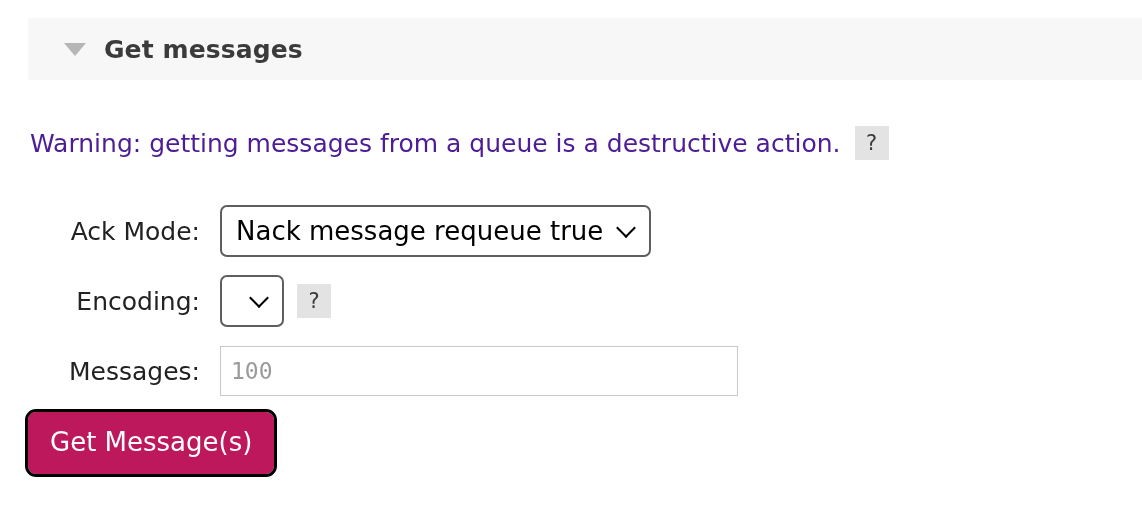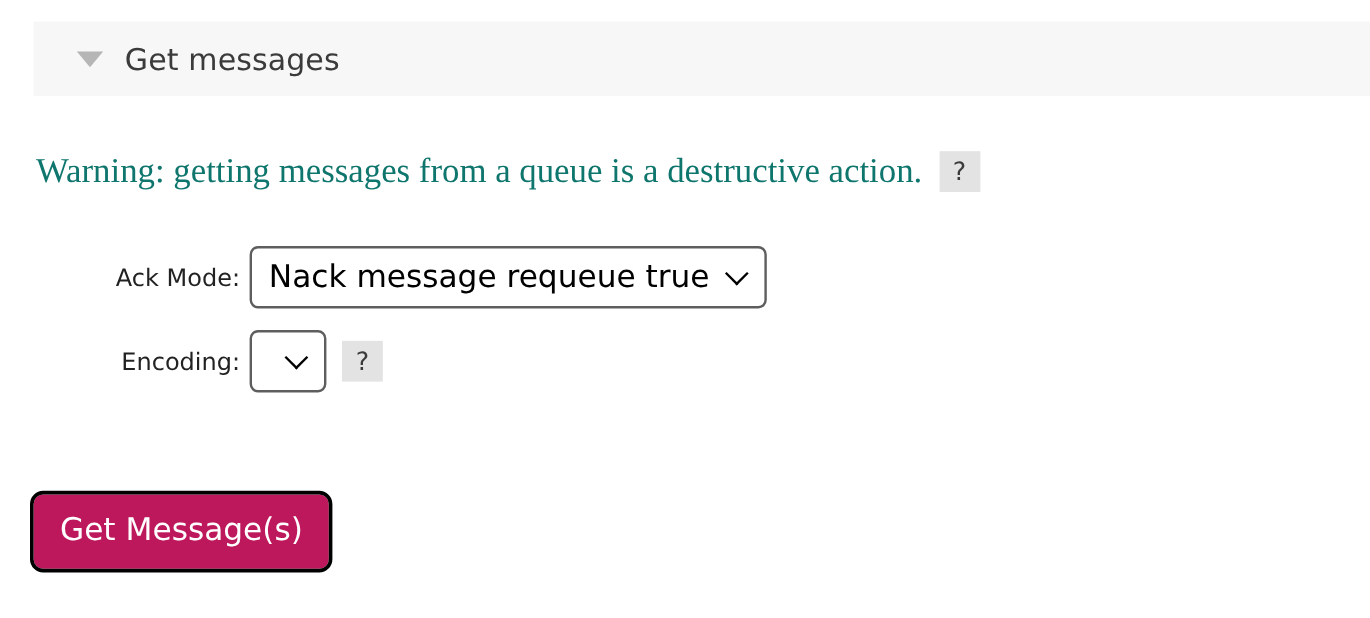--- a/index.html
+++ b/index.html
@@ -37,42 +37,41 @@
   }
   .tri-down {
     width: 0;
     height: 0;
     border-left: 11px solid transparent;
     border-right: 11px solid transparent;
     border-top: 13px solid #b6b6b6;
   }
   .section-title {
     font-size: 25px;
-    font-weight: normal;
+    font-weight: bold;
     color: #3b3b3b;
     letter-spacing: 0.1px;
     margin-left: 6px;
     white-space: nowrap;
   }
 
   
   .warning-row {
     position: absolute;
     left: 30px;
     top: 122px;
     display: flex;
     align-items: center;
     height: 42px;
   }
   .warning-text {
-    font-size: 29px;
-    color: #0f766e;
-    white-space: nowrap;
-    line-height: 1;
-    font-family: Liberation Serif, serif;
+    font-size: 25px;
+    color: #4c1d95;
+    white-space: nowrap;
+    line-height: 1;
   }
   .help-badge {
     display: inline-flex;
     align-items: center;
     justify-content: center;
     width: 34px;
     height: 34px;
     background: #e3e3e3;
     color: #3b3b3b;
     font-size: 21px;
@@ -90,29 +89,29 @@
     width: 1142px;
   }
   .form-row {
     display: flex;
     align-items: center;
     height: 70px;
   }
   .form-label {
     width: 200px;
     text-align: right;
-    font-size: 20px;
+    font-size: 25px;
     color: #222222;
     white-space: nowrap;
     padding-right: 0;
     box-sizing: border-box;
     padding-left: 12px;
   }
   .field-wrap {
-    margin-left: 8px;
+    margin-left: 20px;
     display: flex;
     align-items: center;
   }
 
   .select-box {
     position: relative;
     display: inline-flex;
     align-items: center;
     border: 2px solid #5e5e5e;
     border-radius: 7px;
@@ -221,18 +220,24 @@
   <div class="form-row">
     <span class="form-label">Encoding:</span>
     <span class="field-wrap">
       <span class="select-box">
         <span class="chevron"></span>
       </span>
       <span class="help-badge badge-gap">?</span>
     </span>
   </div>
 
+  <div class="form-row">
+    <span class="form-label">Messages:</span>
+    <span class="field-wrap">
+      <input class="text-input" type="text" placeholder="100" style="">
+    </span>
+  </div>
 
 </div>
 
 <div class="action-row">
   <button class="primary-button">Get Message(s)</button>
 </div>
 
 </body></html>

